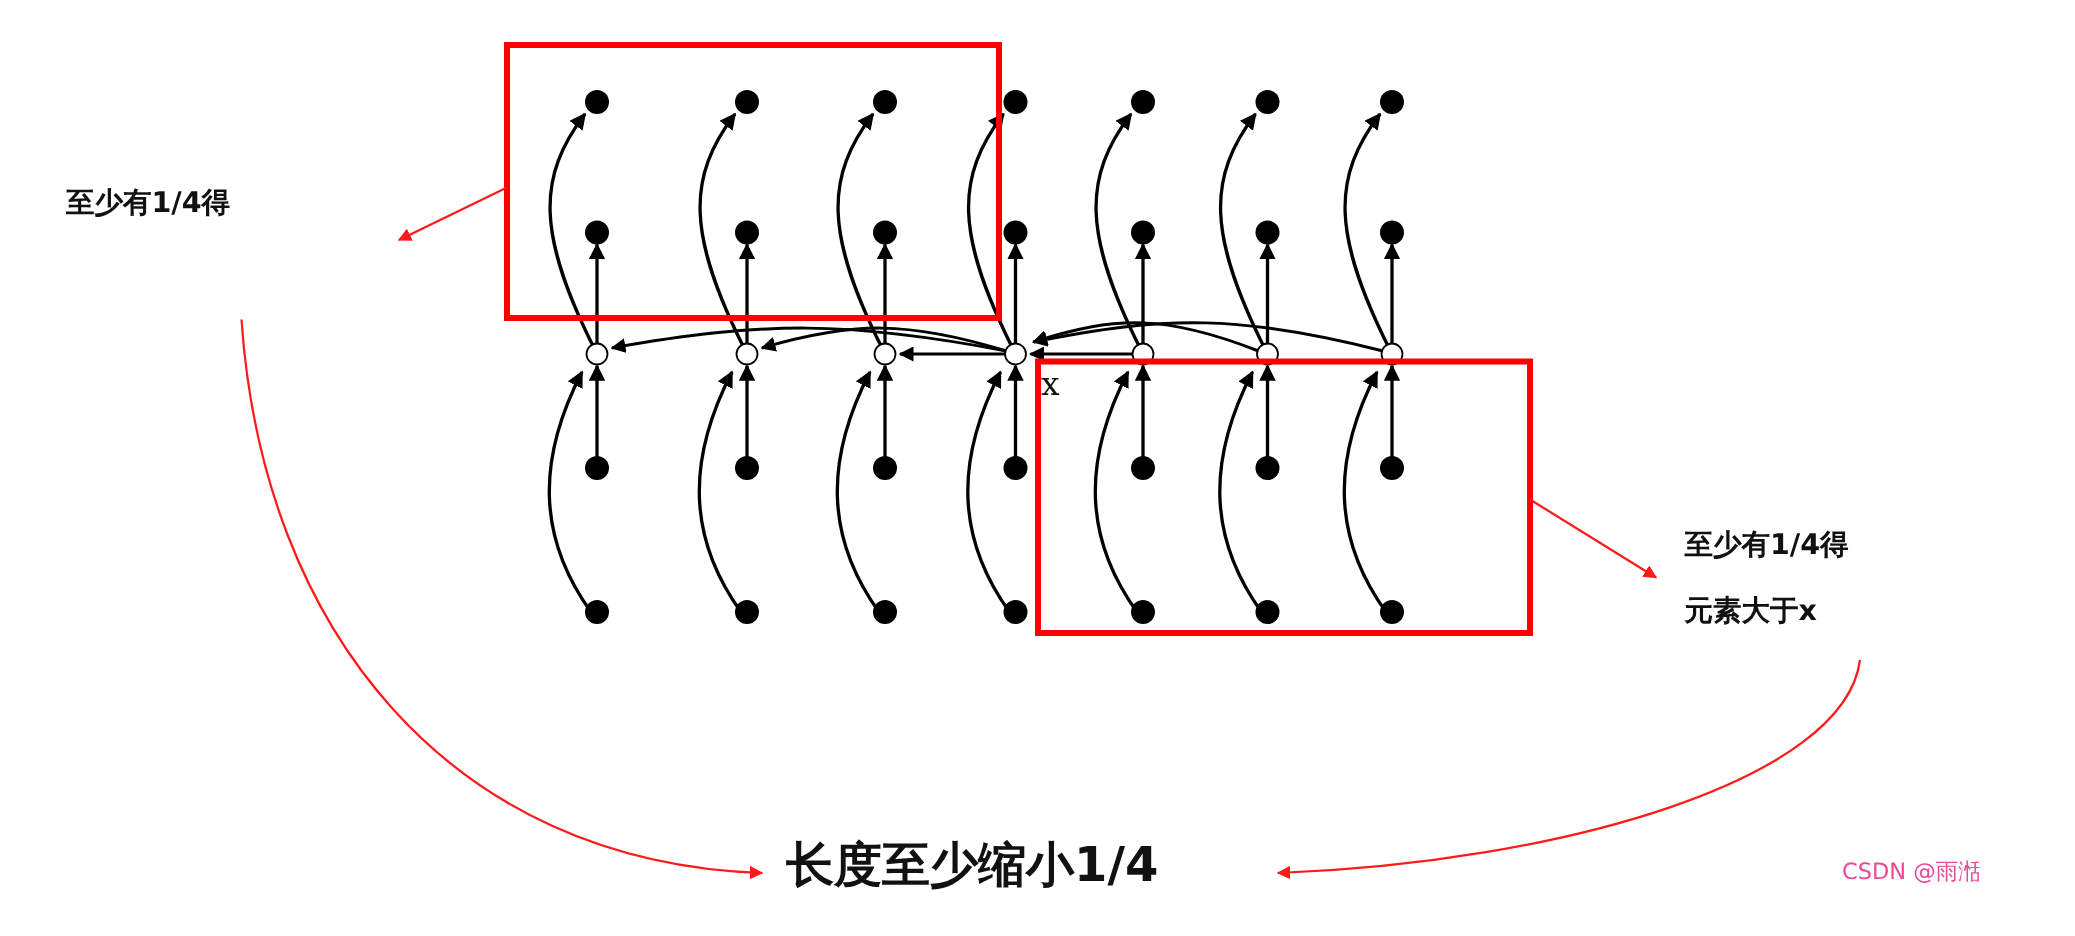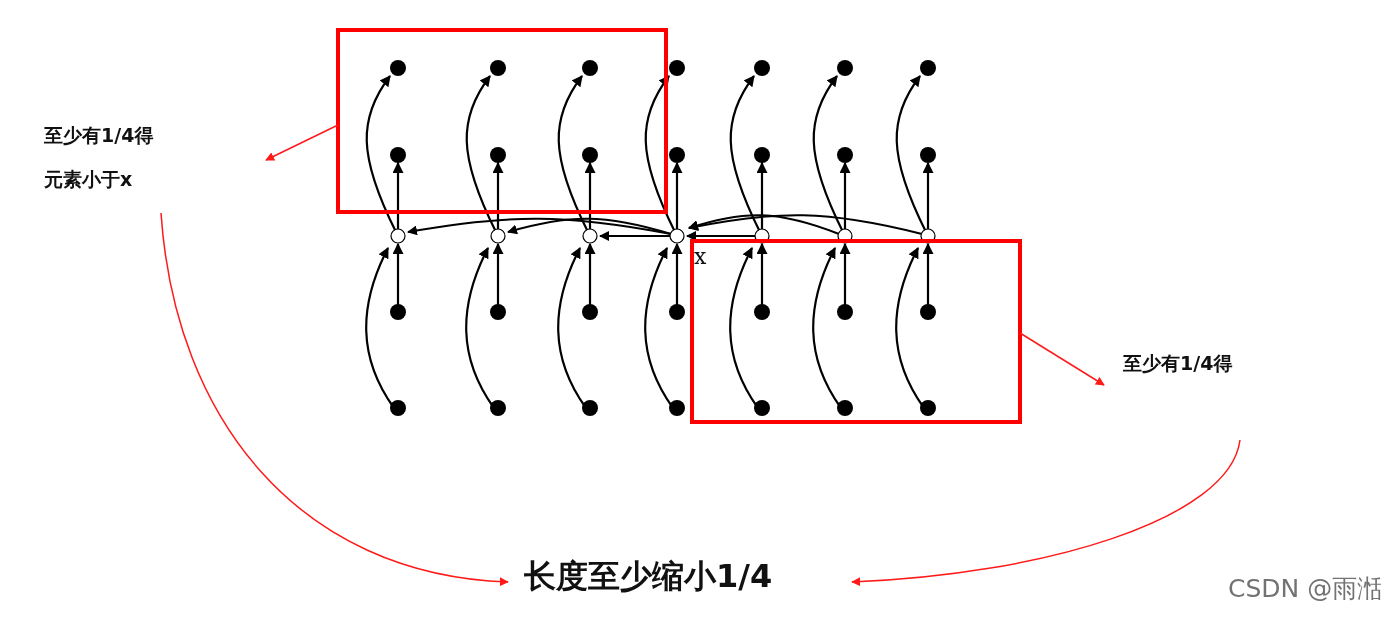--- a/index.html
+++ b/index.html
@@ -3,21 +3,21 @@
 <meta charset="utf-8">
 <style>
   html, body { margin: 0; padding: 0; background: #ffffff; }
   body { width: 1383px; height: 624px; position: relative; overflow: hidden; font-family: "DejaVu Sans", sans-serif; }
   #diagram { position: absolute; left: 0; top: 0; }
   .label { position: absolute; color: #111111; font-weight: bold; font-size: 19px; line-height: 44px; white-space: nowrap; letter-spacing: 0px; }
   .label span { display: block; }
   #label-left { left: 44px; top: 113px; }
   #label-right { left: 1123px; top: 341px; }
   #label-bottom { left: 524px; top: 554px; font-size: 32px; }
-  #watermark { position: absolute; left: 1228px; top: 572px; font-size: 25px; color: #737373; white-space: nowrap; font-family: "DejaVu Sans", sans-serif; }
+  #watermark { position: absolute; left: 1228px; top: 572px; font-size: 15px; color: #ec4899; white-space: nowrap; font-family: "DejaVu Sans", sans-serif; }
   #x-label { position: absolute; left: 694px; top: 244px; font-family: "DejaVu Serif", serif; font-size: 22px; color: #111111; }
 </style>
 </head>
 <body>
 
 <svg id="diagram" width="1383" height="624" viewBox="0 0 1383 624" xmlns="http://www.w3.org/2000/svg">
   <defs>
     <marker id="blackArrow" viewBox="0 0 10 10" refX="9" refY="5" markerWidth="5" markerHeight="5" orient="auto-start-reverse">
       <path d="M0,0 L10,5 L0,10 z" fill="#000"></path>
     </marker>
@@ -111,22 +111,22 @@
     <path d="M1020,333 L1104,385" marker-end="url(#redArrow)"></path>
     <path d="M161,213 C175,420 300,575 508,582" marker-end="url(#redArrow)"></path>
     <path d="M1240,440 C1230,520 1040,575 852,582" marker-end="url(#redArrow)"></path>
   </g>
 </svg>
 
 <div id="x-label">x</div>
 
 <div class="label" id="label-left">
   <span>至少有1/4得</span>
-  <span>元素小于x</span>
 </div>
 
 <div class="label" id="label-right">
   <span>至少有1/4得</span>
+  <span>元素大于x</span>
 </div>
 
 <div class="label" id="label-bottom">长度至少缩小1/4</div>
 
 <div id="watermark">CSDN @雨湉</div>
 
 </body></html>

